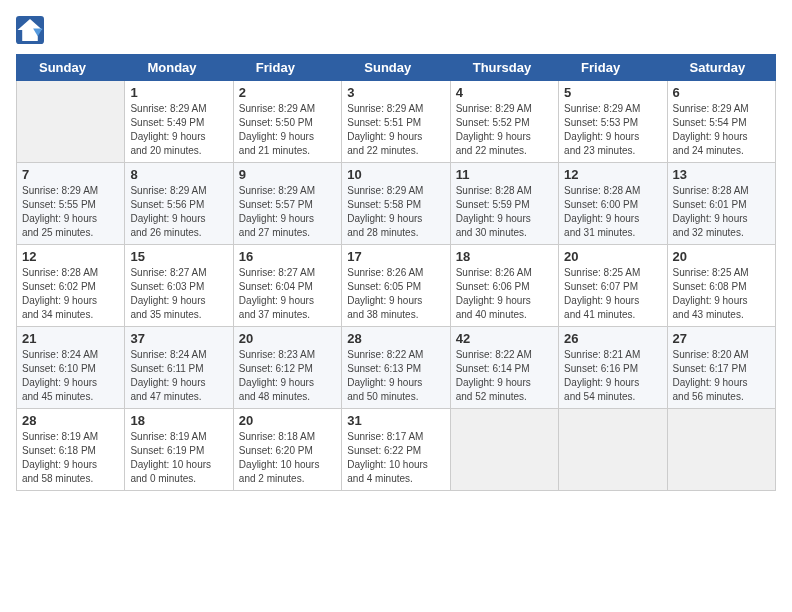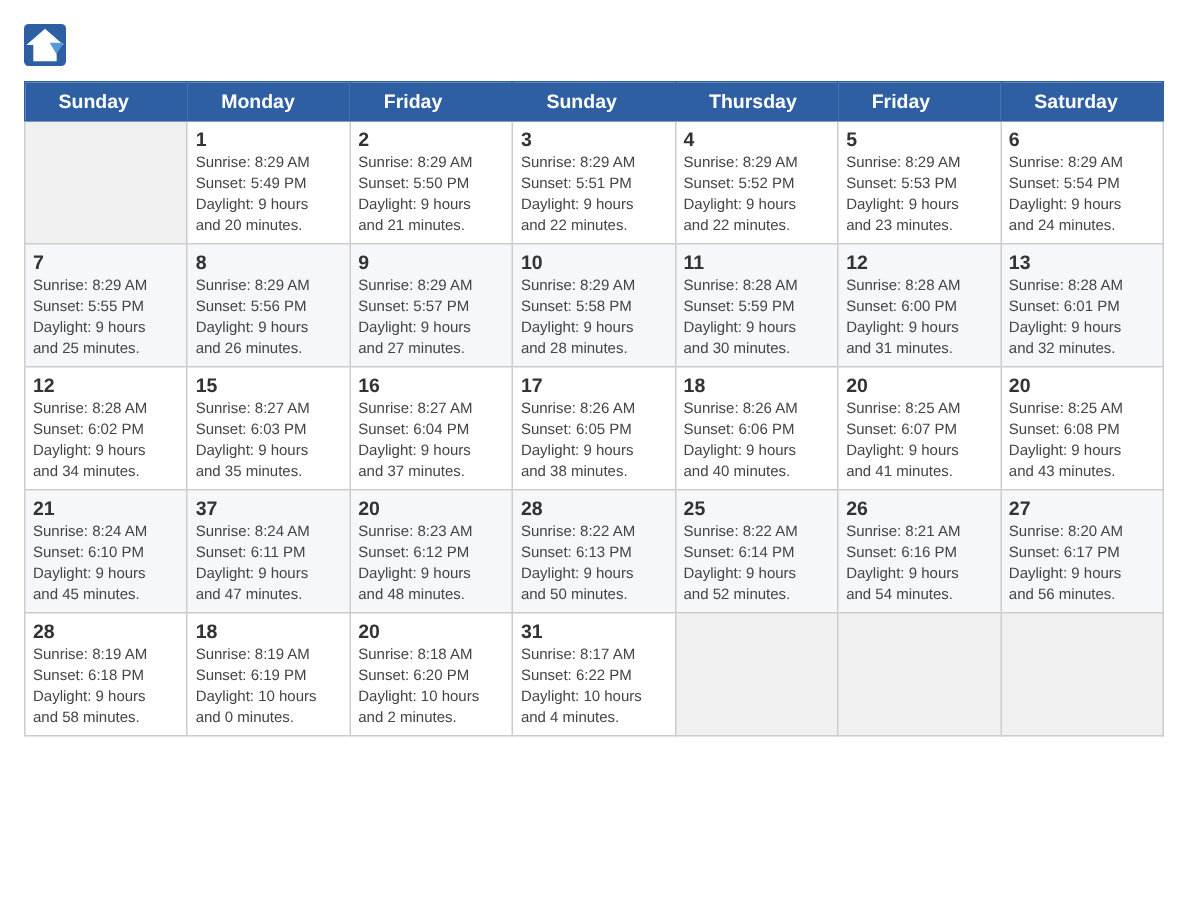--- a/index.html
+++ b/index.html
@@ -220,21 +220,21 @@
         </td>
         <td>
           <span class="day-num">20</span>
           <div class="day-info">Sunrise: 8:23 AM<br>Sunset: 6:12 PM<br>Daylight: 9 hours<br>and 48 minutes.</div>
         </td>
         <td>
           <span class="day-num">28</span>
           <div class="day-info">Sunrise: 8:22 AM<br>Sunset: 6:13 PM<br>Daylight: 9 hours<br>and 50 minutes.</div>
         </td>
         <td>
-          <span class="day-num">25</span>
+          <span class="day-num">42</span>
           <div class="day-info">Sunrise: 8:22 AM<br>Sunset: 6:14 PM<br>Daylight: 9 hours<br>and 52 minutes.</div>
         </td>
         <td>
           <span class="day-num">26</span>
           <div class="day-info">Sunrise: 8:21 AM<br>Sunset: 6:16 PM<br>Daylight: 9 hours<br>and 54 minutes.</div>
         </td>
         <td>
           <span class="day-num">27</span>
           <div class="day-info">Sunrise: 8:20 AM<br>Sunset: 6:17 PM<br>Daylight: 9 hours<br>and 56 minutes.</div>
         </td>

